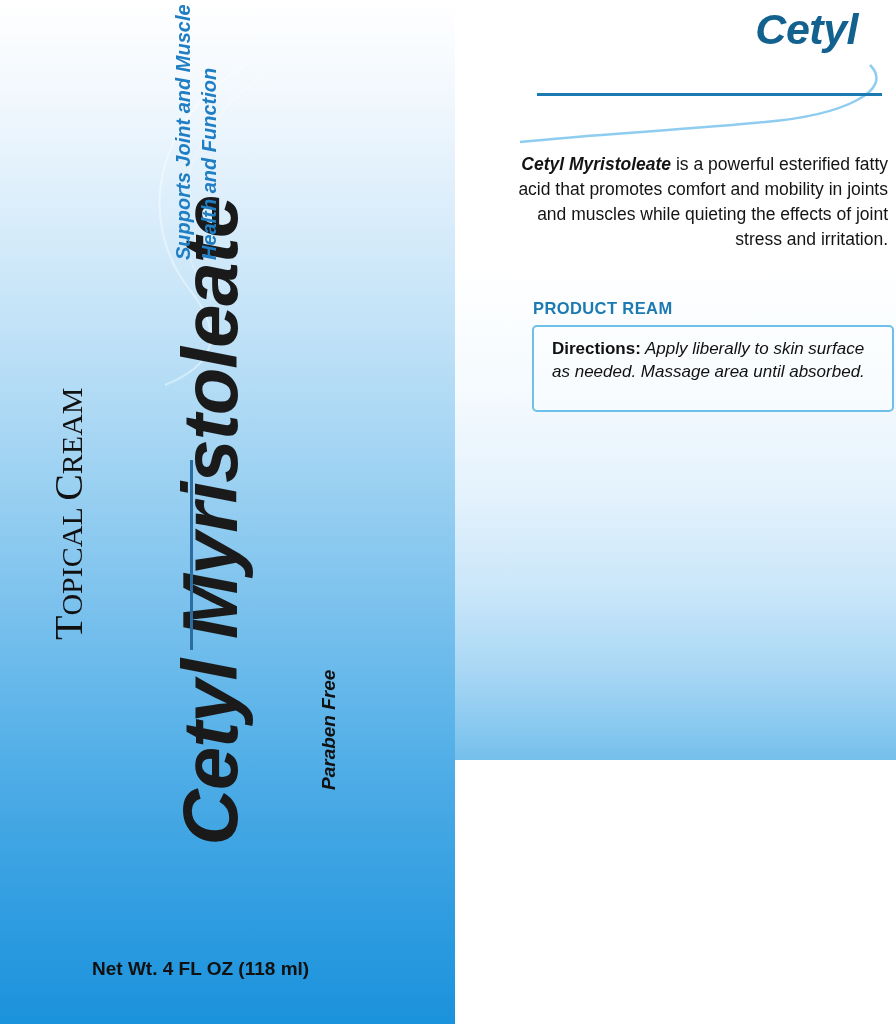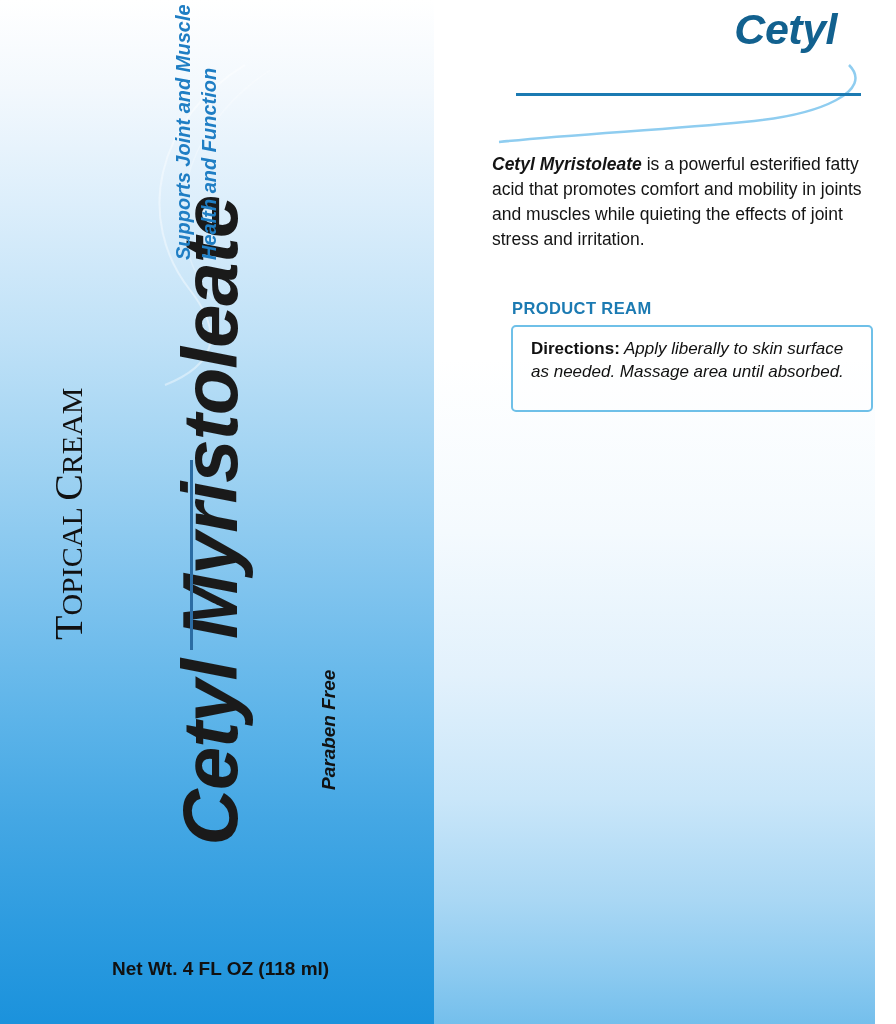--- a/index.html
+++ b/index.html
@@ -116,35 +116,35 @@
     font-family: "Liberation Sans", sans-serif;
     font-style: italic;
     font-weight: bold;
     font-size: 19px;
     color: #111;
     white-space: nowrap;
   }
 
   .netwt {
     position: absolute;
-    left: 112px;
+    left: 92px;
     top: 958px;
     font-family: "Liberation Sans", sans-serif;
     font-weight: bold;
     font-size: 19px;
     color: #111;
   }
 
   
   .right-panel {
     position: absolute;
-    left: 434px;
+    left: 455px;
     top: 0;
     width: 441px;
-    height: 1024px;
+    height: 760px;
     background: linear-gradient(180deg,
         #ffffff 0%,
         #ffffff 35%,
         #f4fafe 52%,
         #e2f1fc 66%,
         #c9e6f9 78%,
         #a9d7f4 88%,
         #8ccaf0 95%,
         #74bfec 100%);
   }
@@ -182,20 +182,21 @@
 
   .intro {
     position: absolute;
     left: 58px;
     top: 152px;
     width: 375px;
     font-family: "Liberation Sans", sans-serif;
     font-size: 17.5px;
     line-height: 25px;
     color: #141414;
+    text-align: right;
   }
   .intro b { font-style: italic; font-weight: bold; }
 
   .product-facts-title {
     position: absolute;
     left: 78px;
     top: 299px;
     font-family: "Liberation Sans", sans-serif;
     font-weight: bold;
     font-size: 16.5px;

